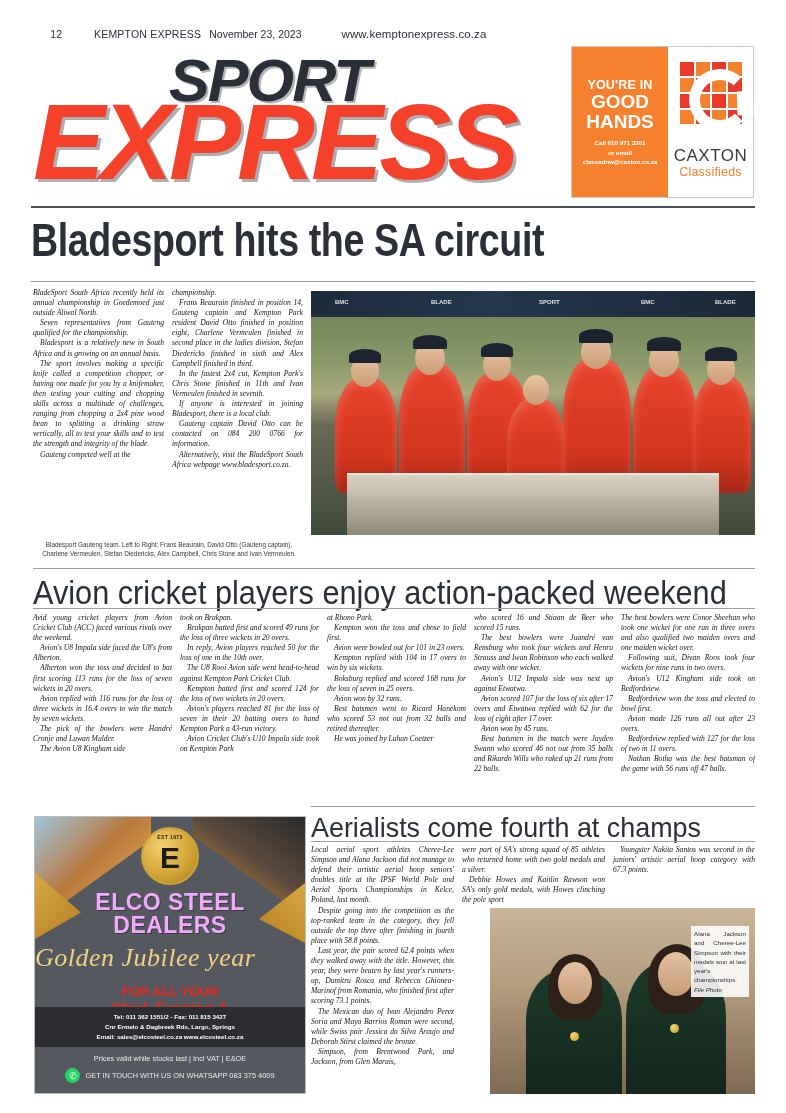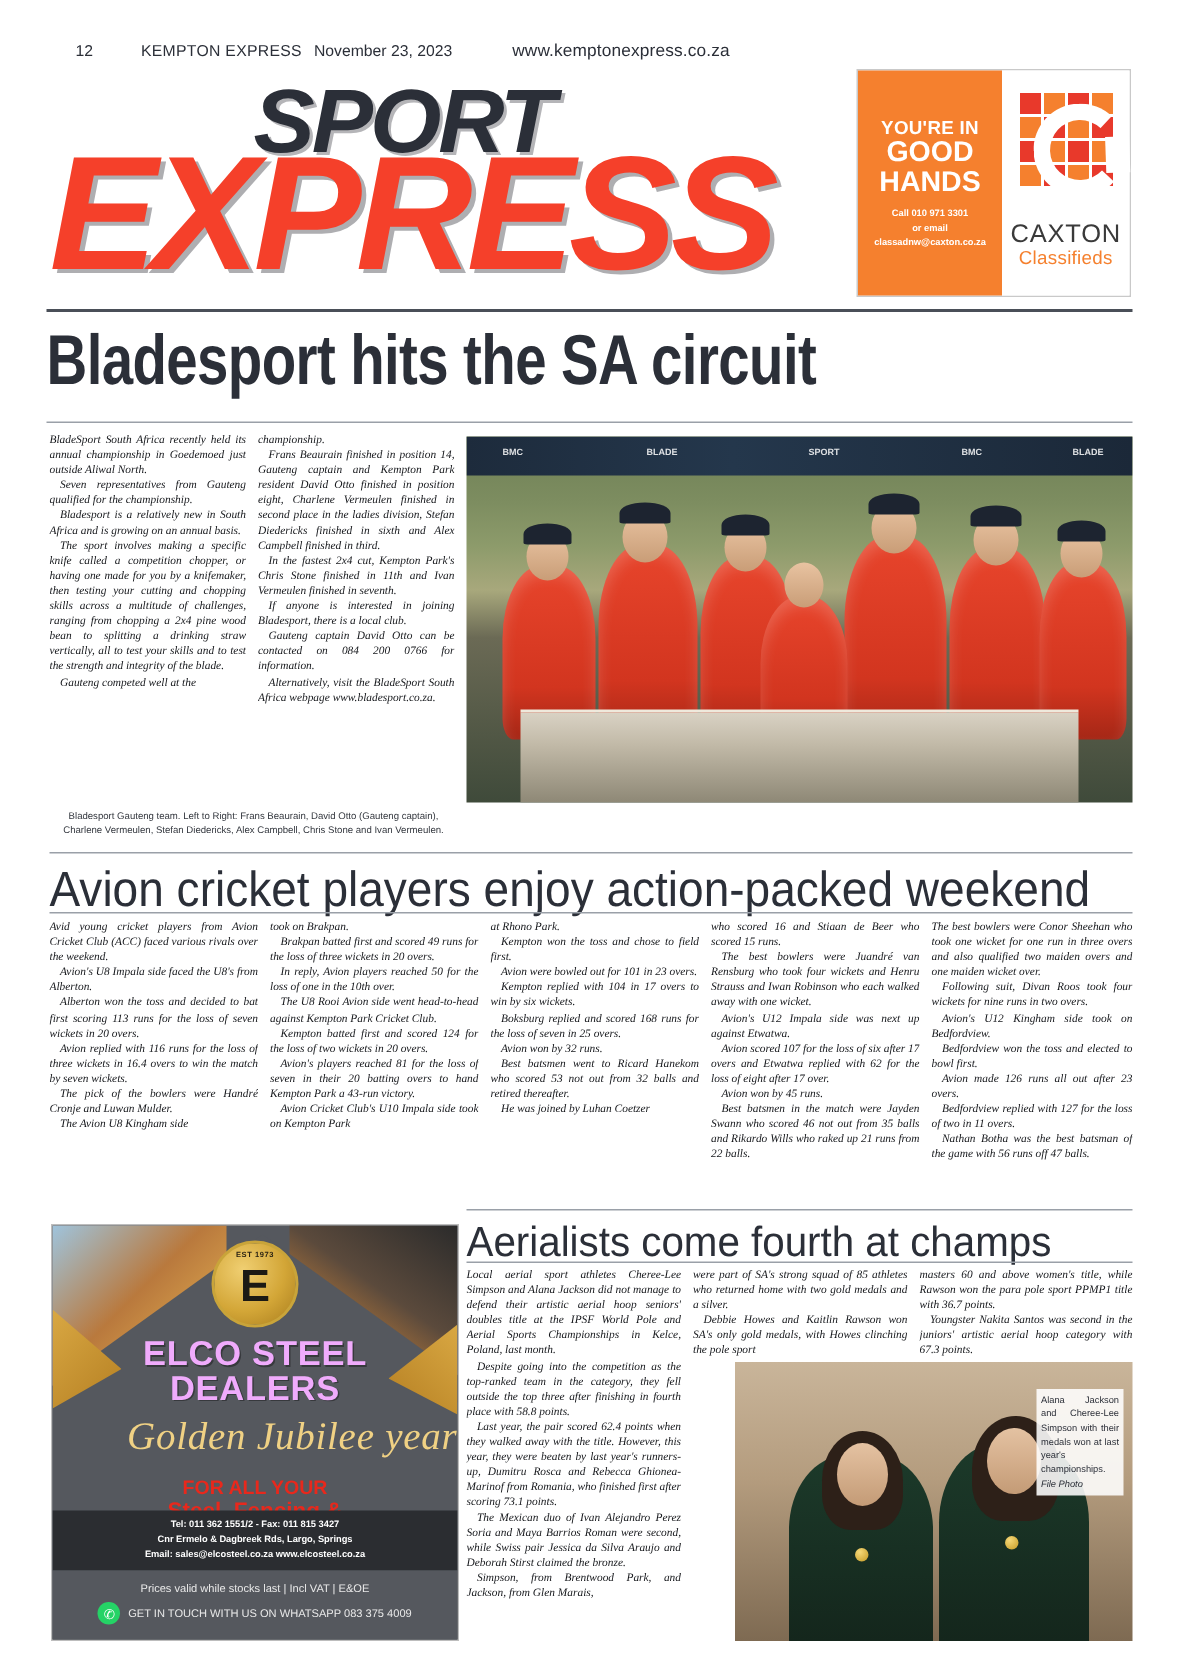--- a/index.html
+++ b/index.html
@@ -190,21 +190,21 @@
     font-family:"Liberation Sans",sans-serif; font-weight:700; font-size:30px;
     color:#1c1a14; line-height:1; margin-top:4px;
   }
   .elco-title {
     position: absolute; left: 0; top: 74px; width: 100%; text-align: center;
     font-family:"Liberation Sans",sans-serif; font-weight:700; font-size:23px;
     color:#f0abfc; line-height:1.02; letter-spacing:.5px;
     text-shadow: 1px 1px 0 rgba(0,0,0,.35);
   }
   .elco-jub {
-    position: absolute; left: 0; top: 126px; width: 100%; text-align: right;
+    position: absolute; left: 0; top: 126px; width: 100%; text-align: left;
     font-family:"Liberation Serif", serif; font-style: italic; font-size: 26px;
     color: #f0d184; letter-spacing: .5px;
   }
   .elco-forall {
     position: absolute; left: 0; top: 168px; width: 100%; text-align: center;
     font-family:"Liberation Sans",sans-serif; font-weight:700; color:#e8281c;
     line-height: 1.12;
   }
   .elco-forall .a { font-size: 13px; display:block; }
   .elco-forall .b { font-size: 15px; display:block; }
@@ -454,21 +454,20 @@
       <p>Despite going into the competition as the top-ranked team in the category, they fell outside the top three after finishing in fourth place with 58.8 points.</p>
       <p>Last year, the pair scored 62.4 points when they walked away with the title. However, this year, they were beaten by last year's runners-up, Dumitru Rosca and Rebecca Ghionea-Marinof from Romania, who finished first after scoring 73.1 points.</p>
       <p>The Mexican duo of Ivan Alejandro Perez Soria and Maya Barrios Roman were second, while Swiss pair Jessica da Silva Araujo and Deborah Stirst claimed the bronze.</p>
       <p>Simpson, from Brentwood Park, and Jackson, from Glen Marais,</p>
     </div>
   <div class="col" id="aer-c2" style="left:462px; top:845px; width:143px; height:62px;">
       <p class="first">were part of SA's strong squad of 85 athletes who returned home with two gold medals and a silver.</p>
       <p>Debbie Howes and Kaitlin Rawson won SA's only gold medals, with Howes clinching the pole sport</p>
     </div>
   <div class="col" id="aer-c3" style="left:613px; top:845px; width:142px; height:62px;">
-      <p class="first">masters 60 and above women's title, while Rawson won the para pole sport PPMP1 title with 36.7 points.</p>
       <p>Youngster Nakita Santos was second in the juniors' artistic aerial hoop category with 67.3 points.</p>
     </div>
 
   <div class="photo" id="photo-aerial">
     <div class="aer-person" style="left:36px;  width:96px;  height:124px;"></div>
     <div class="aer-person" style="left:136px; width:100px; height:132px;"></div>
     <div class="aer-hair" style="left:58px;  top:46px; width:54px; height:66px;"></div>
     <div class="aer-hair" style="left:158px; top:36px; width:58px; height:70px;"></div>
     <div class="aer-head" style="left:68px;  top:54px; width:34px; height:42px;"></div>
     <div class="aer-head" style="left:168px; top:44px; width:36px; height:44px;"></div>

